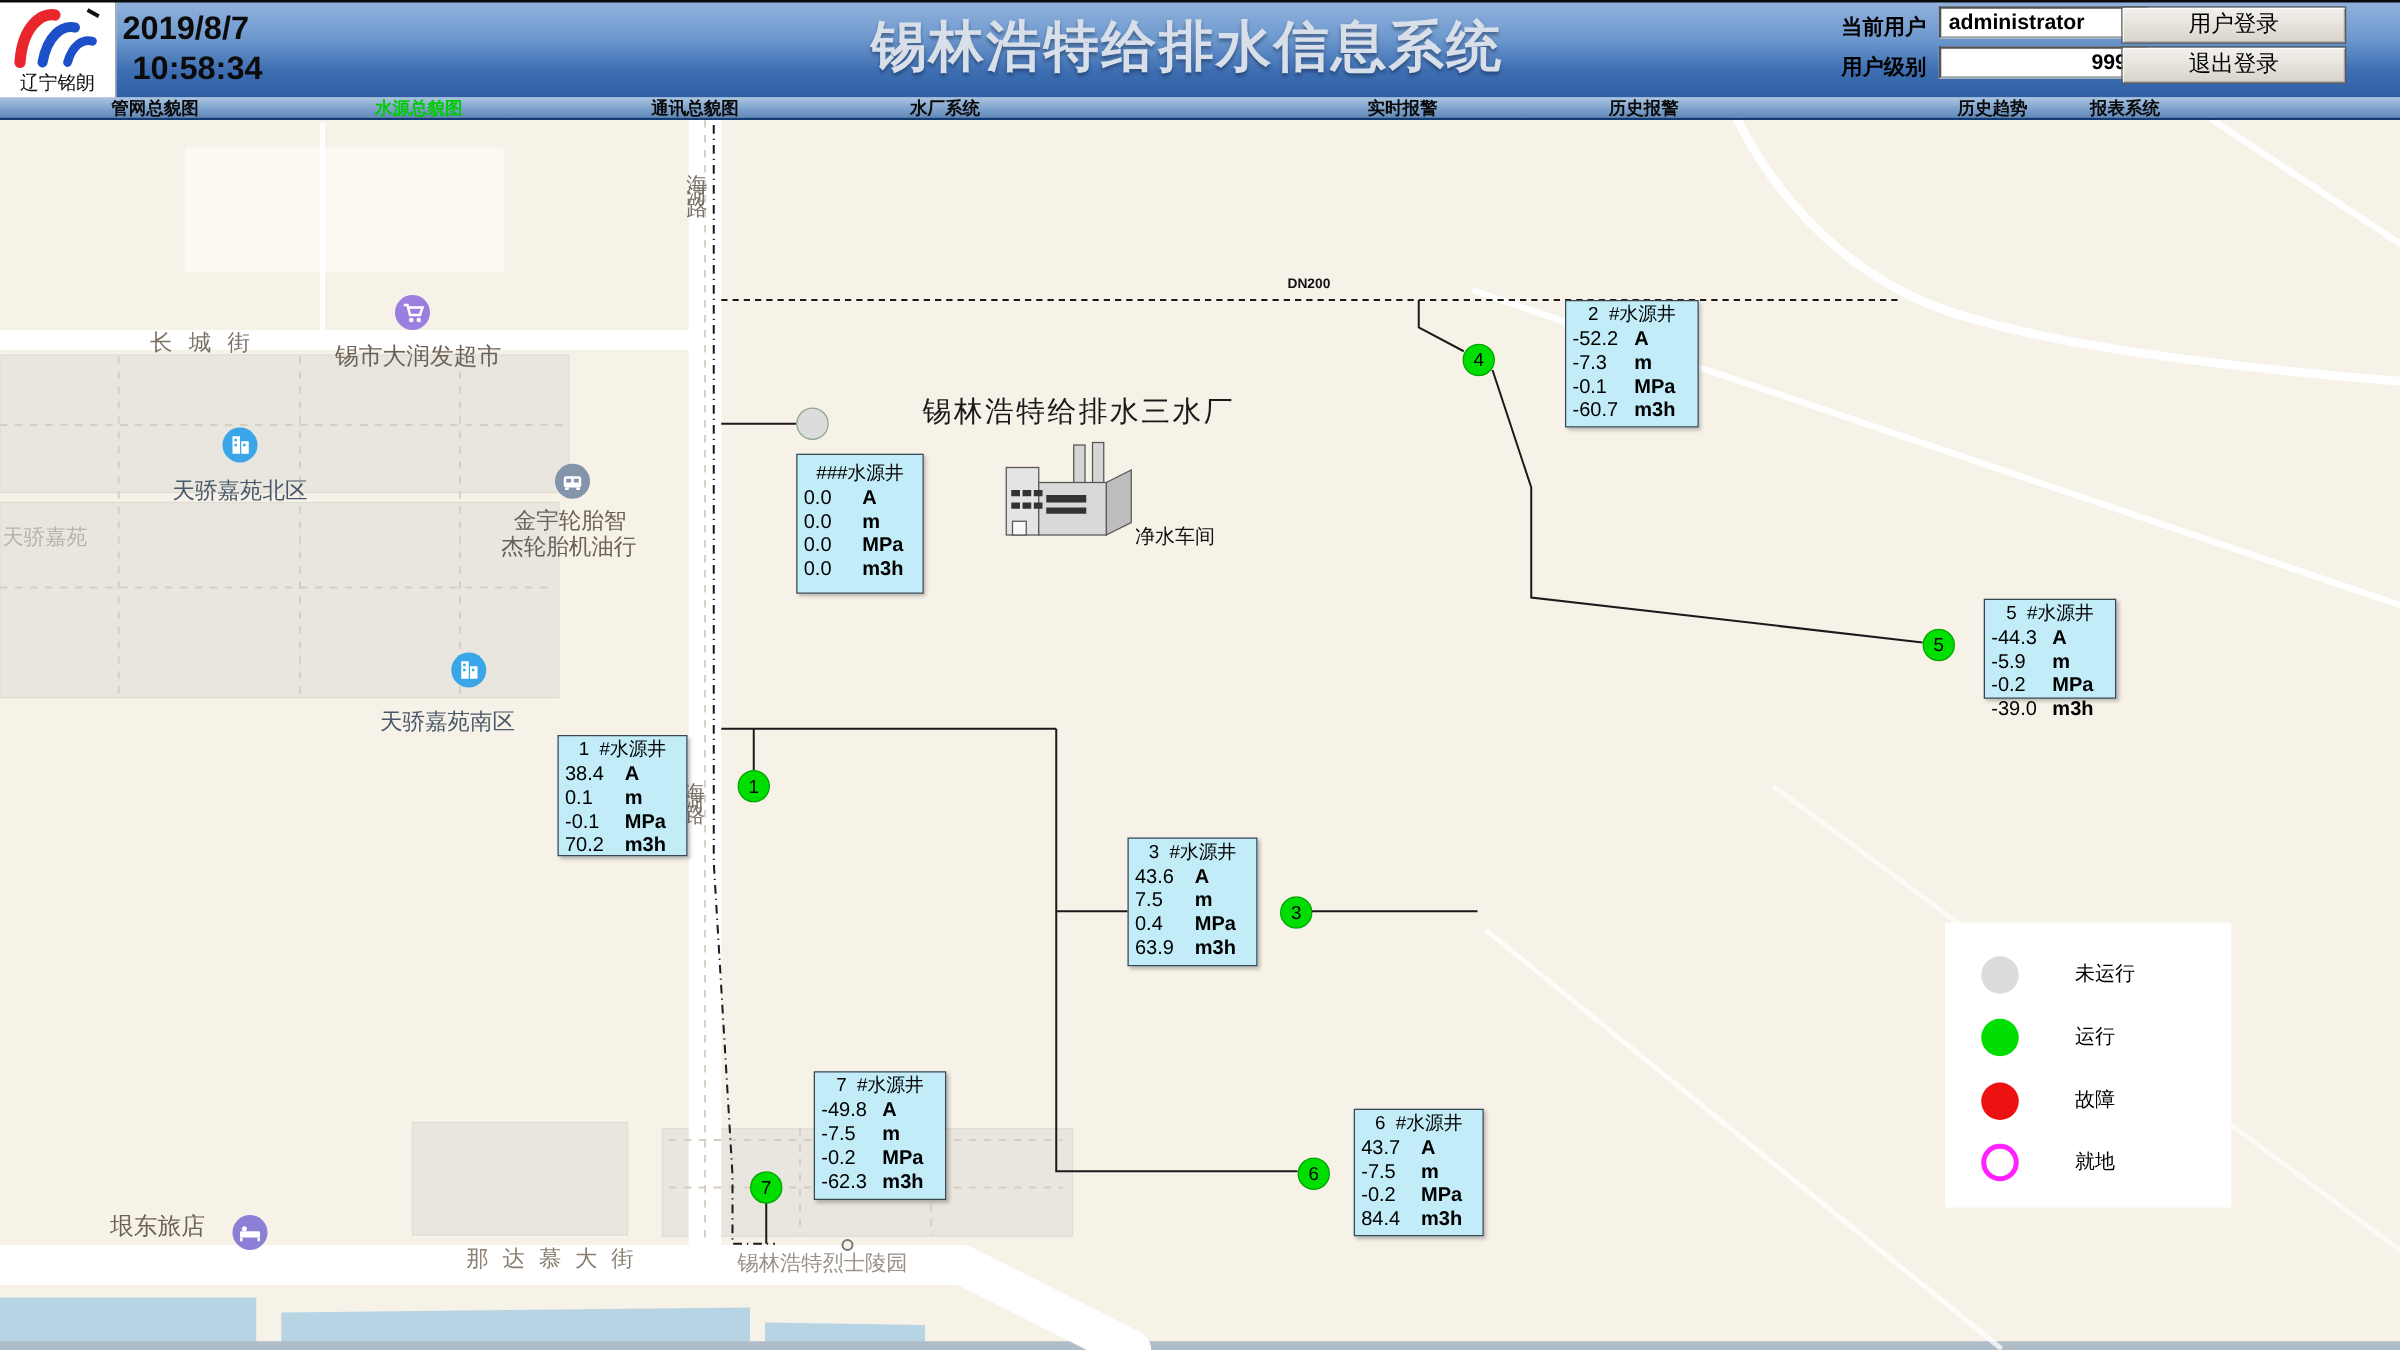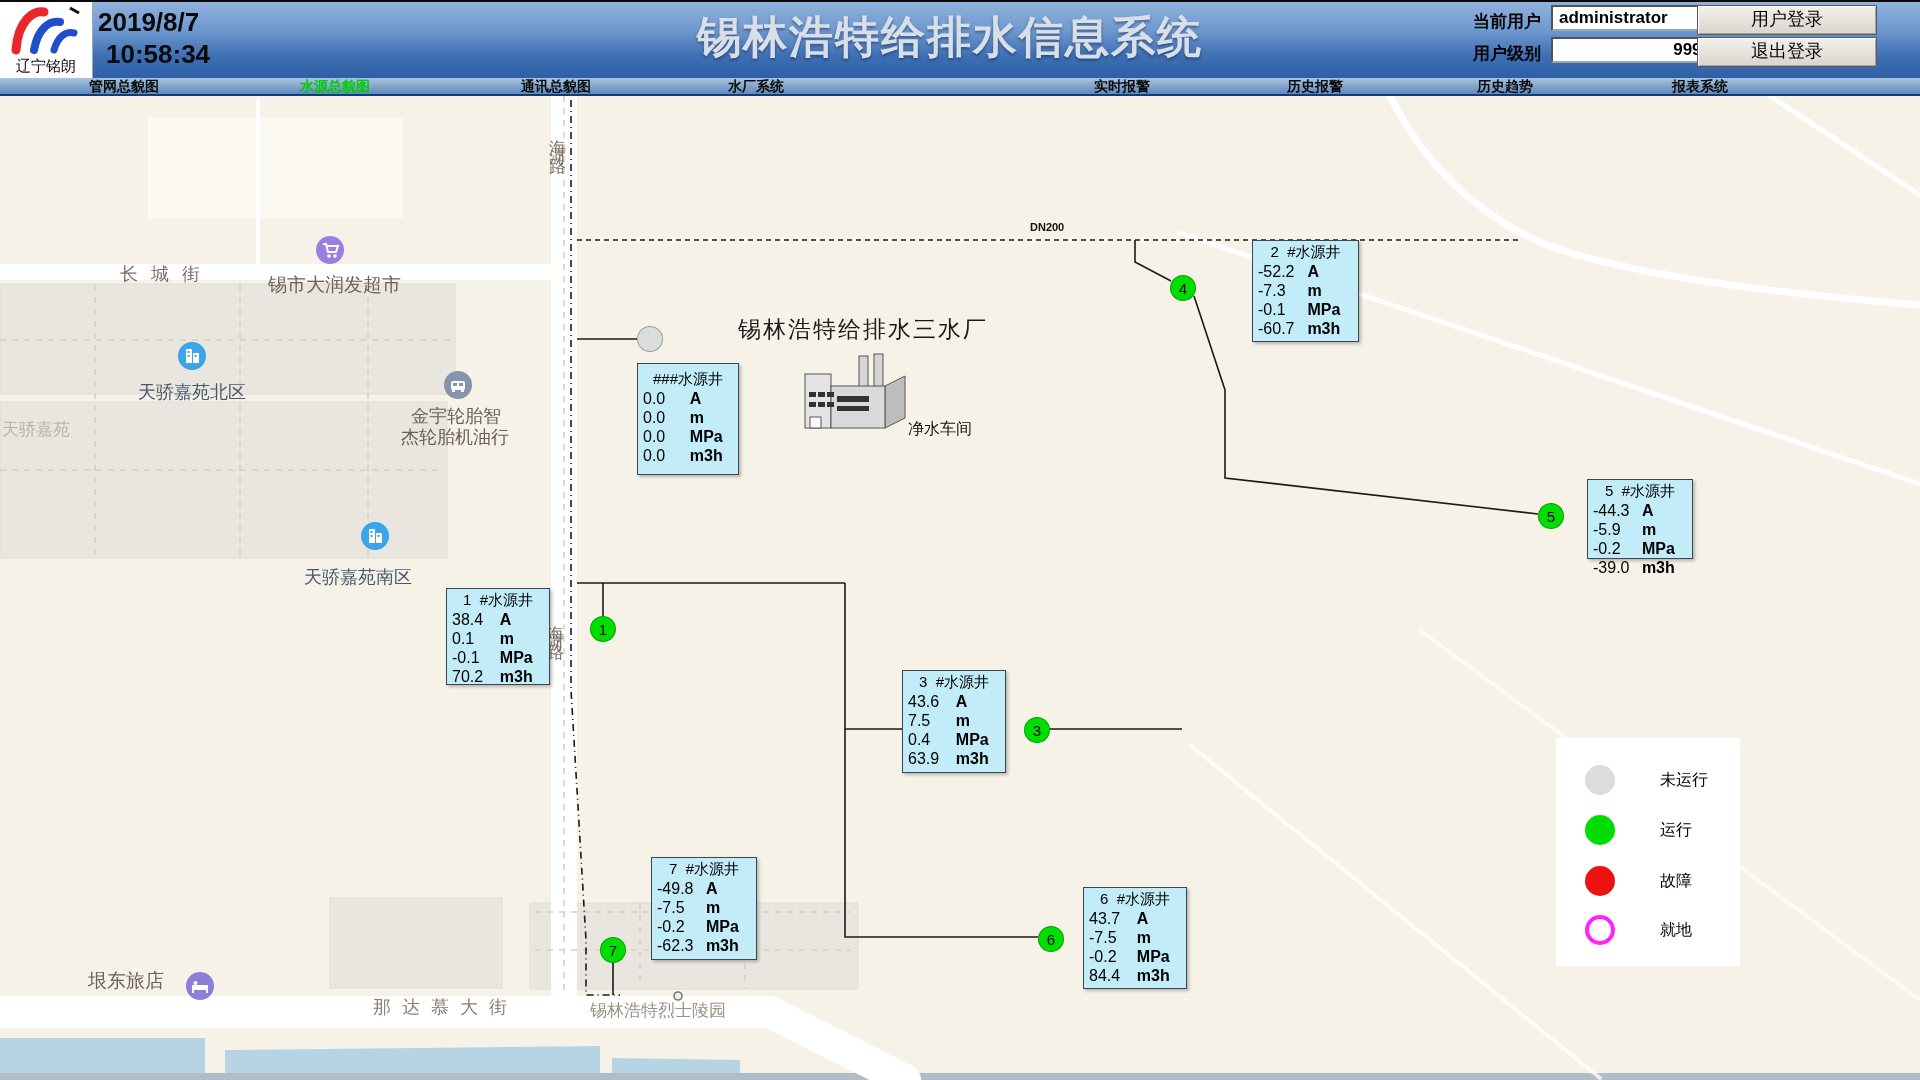--- a/index.html
+++ b/index.html
@@ -47,21 +47,21 @@
   .wrow{display:grid;grid-template-columns:52% 48%;line-height:19px;}
   .wv{font-size:16px;color:#000;}
   .wu{font-size:16px;color:#000;font-weight:bold;}
 
   .marker{position:absolute;width:26px;height:26px;border-radius:50%;z-index:5;
           border:1px solid rgba(0,60,0,.35);box-sizing:border-box;
           display:flex;align-items:center;justify-content:center;
           font-size:15px;color:#000;cursor:pointer;}
 
   
-  .legend{position:absolute;left:1556px;top:738px;width:184px;height:228px;background:#fff;z-index:6;}
+  .legend{position:absolute;left:1556px;top:738px;width:184px;height:228px;background:#fff;z-index:6;padding-left:45px;}
   .lgc{position:absolute;left:29px;width:30px;height:30px;border-radius:50%;box-sizing:border-box;}
   .lgt{position:absolute;left:104px;font-size:16px;color:#000;line-height:30px;}
 </style>
 </head>
 <body>
 
 <div id="app">
 
   <svg class="mapsvg" width="1920" height="1080" viewBox="0 0 1920 1080">
 
@@ -394,17 +394,17 @@
   </div>
   <div class="topline"></div>
 
   <div class="nav">
     <span class="tab" style="left:124px;">管网总貌图</span>
     <span class="tab" style="left: 335px; color: rgb(0, 204, 0);">水源总貌图</span>
     <span class="tab" style="left:556px;">通讯总貌图</span>
     <span class="tab" style="left:756px;">水厂系统</span>
     <span class="tab" style="left:1122px;">实时报警</span>
     <span class="tab" style="left:1315px;">历史报警</span>
-    <span class="tab" style="left:1505px;">历史趋势</span>
+    <span class="tab" style="left:1594px;">历史趋势</span>
     <span class="tab" style="left:1700px;">报表系统</span>
   </div>
 
 </div>
 
 </body></html>

